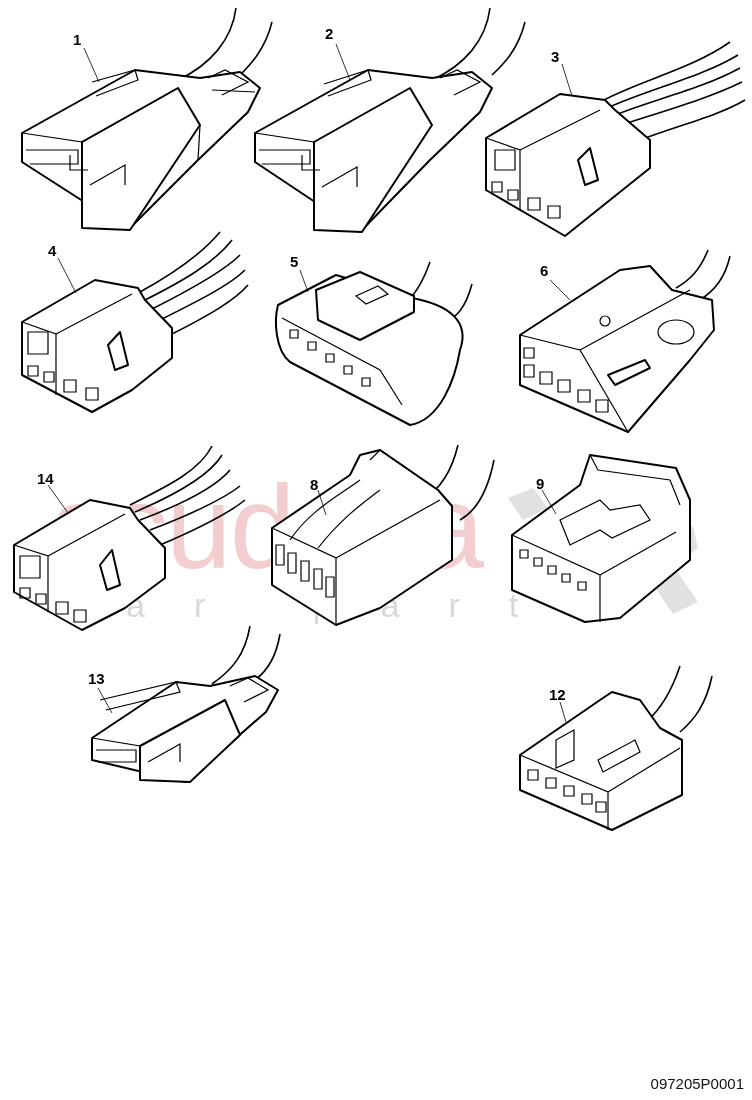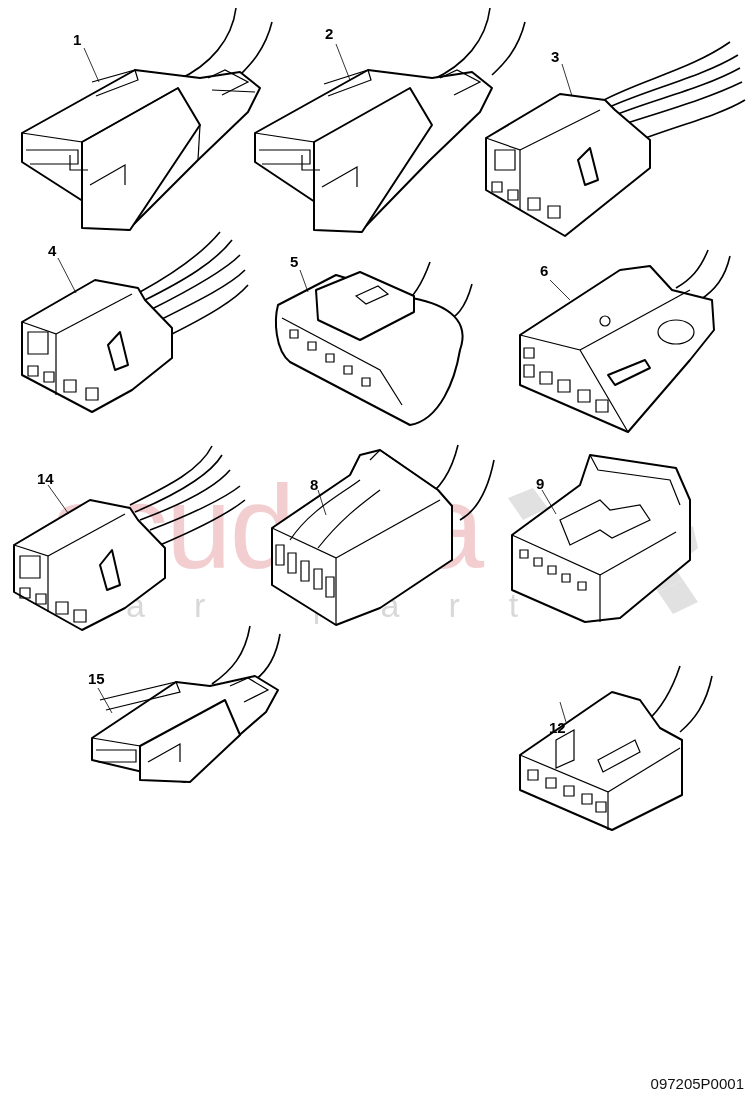--- a/index.html
+++ b/index.html
@@ -221,17 +221,17 @@
 
   <div class="callout" style="left:73px;top:32px;">1</div>
   <div class="callout" style="left:325px;top:26px;">2</div>
   <div class="callout" style="left:551px;top:49px;">3</div>
   <div class="callout" style="left:48px;top:243px;">4</div>
   <div class="callout" style="left:290px;top:254px;">5</div>
   <div class="callout" style="left:540px;top:263px;">6</div>
   <div class="callout" style="left:37px;top:471px;">14</div>
   <div class="callout" style="left:310px;top:477px;">8</div>
   <div class="callout" style="left:536px;top:476px;">9</div>
-  <div class="callout" style="left:88px;top:671px;">15</div>
-  <div class="callout" style="left:549px;top:720px;">12</div>
+  <div class="callout" style="left:88px;top:671px;">13</div>
+  <div class="callout" style="left:549px;top:687px;">12</div>
 
   <div class="doc-id">097205P0001</div>
 </div>
 
 </body></html>

